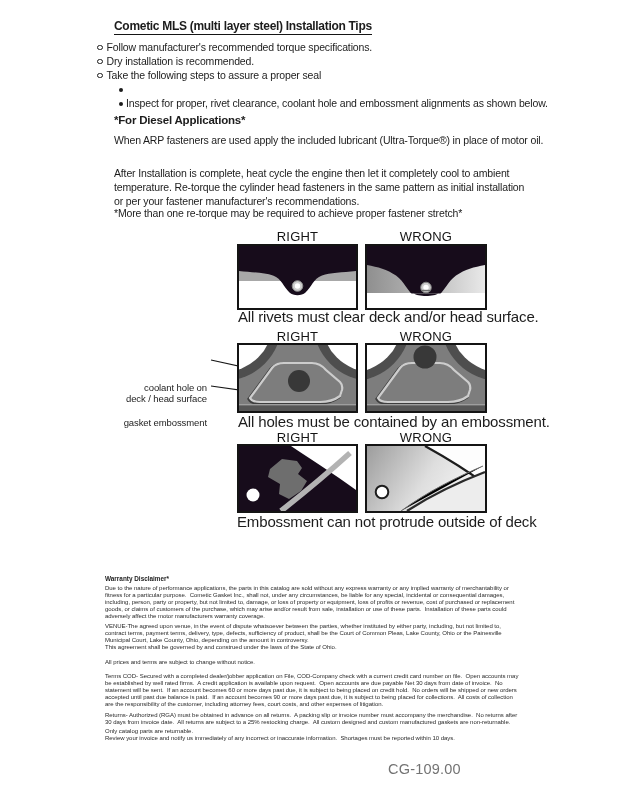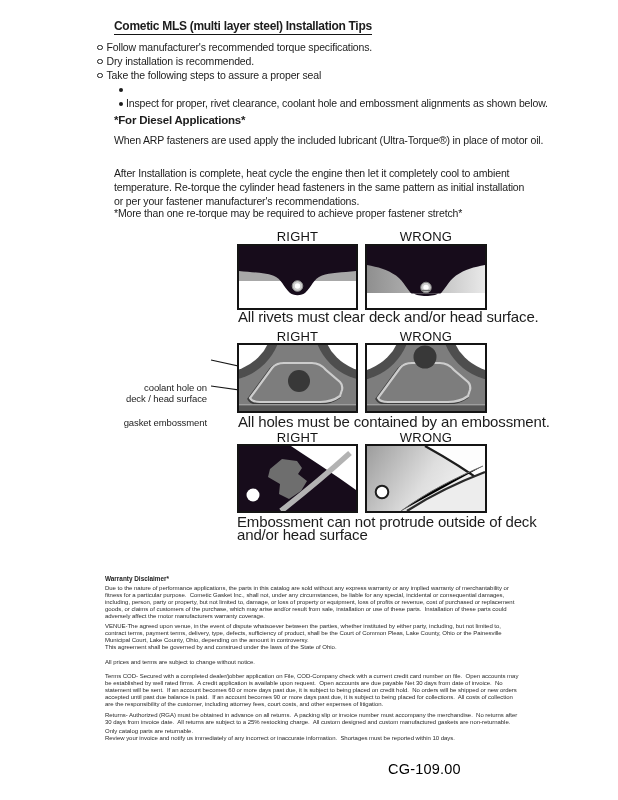--- a/index.html
+++ b/index.html
@@ -15,21 +15,21 @@
   .body-line{font-size:10.5px;line-height:14px;letter-spacing:-0.15px;white-space:pre;}
   .bullet-row{font-size:10.5px;line-height:14px;letter-spacing:-0.15px;white-space:pre;}
   .o-marker{display:inline-block;width:3.5px;height:3.5px;border:1px solid #1c1c1c;border-radius:50%;margin:0 4px 1px 0;vertical-align:middle;}
   .b-marker{display:inline-block;width:4px;height:4px;background:#1c1c1c;border-radius:50%;margin:0 3px 1px 0;vertical-align:middle;}
   .sec-head{font-size:11.5px;font-weight:bold;letter-spacing:-0.2px;}
   .dg-label{font-size:13px;letter-spacing:0.2px;text-align:center;color:#141414;}
   .dg-caption{font-size:15px;letter-spacing:-0.15px;line-height:12.5px;white-space:pre;}
   .callout{font-size:9.5px;line-height:11px;text-align:right;letter-spacing:-0.1px;margin-top:40px;}
   .fine{font-size:6px;line-height:7.1px;letter-spacing:-0.03px;width:414px;white-space:pre-wrap;color:#2a2a2a;}
   .fine-head{font-size:6.4px;font-weight:bold;color:#222;}
-  .pagenum{font-size:14.5px;letter-spacing:0.2px;color:#000000;}
+  .pagenum{font-size:14.5px;letter-spacing:0.2px;color:#737373;}
   svg{display:block;}
 </style>
 </head>
 <body>
 
 <div class="abs" style="left:114px;top:16px;text-align:center;">
   <span class="title">Cometic MLS (multi layer steel) Installation Tips</span>
 </div>
 
 <div class="abs bullet-row" style="left:97px;top:40px;"><span class="o-marker"></span><span>Follow manufacturer's recommended torque specifications.</span></div>
@@ -159,21 +159,20 @@
     <path d="M60,2 C78,12 100,25 120,40" stroke="#1d1d1d" stroke-width="2.2" fill="none"></path>
     <path d="M42,67 C68,50 94,38 120,28 L120,67 Z" fill="#ededed"></path>
     <path d="M42,67 C68,50 94,38 120,28" stroke="#2a2a2a" stroke-width="2.4" fill="none"></path>
     <path d="M36,67 C62,48 90,34 118,22" stroke="#6b6b6b" stroke-width="1"></path>
     <circle cx="17" cy="48" r="6.3" fill="#ffffff" stroke="#1d1d1d" stroke-width="2"></circle>
     <rect x="1" y="1" width="120" height="67" fill="none" stroke="#141414" stroke-width="2"></rect>
   </svg>
 </div>
 <div class="abs" style="left:237px;top:516px;">
   <div class="dg-caption">Embossment can not protrude outside of deck</div>
-  <div class="dg-caption">and/or head surface</div>
 </div>
 
 <div class="abs fine-head" style="left:105px;top:575px;">Warranty Disclaimer*</div>
 <div class="abs fine" style="left:105px;top:585px;">Due to the nature of performance applications, the parts in this catalog are sold without any express warranty or any implied warranty of merchantability or fitness for a particular purpose.  Cometic Gasket Inc., shall not, under any circumstances, be liable for any special, incidental or consequential damages, including, person, party or property, but not limited to, damage, or loss of property or equipment, loss of profits or revenue, cost of purchased or replacement goods, or claims of customers of the purchase, which may arise and/or result from sale, installation or use of these parts.  Installation of these parts could adversely affect the motor manufacturers warranty coverage.</div>
 <div class="abs" style="left:105px;top:623px;">
   <div class="fine">VENUE-The agreed upon venue, in the event of dispute whatsoever between the parties, whether instituted by either party, including, but not limited to, contract terms, payment terms, delivery, type, defects, sufficiency of product, shall be the Court of Common Pleas, Lake County, Ohio or the Painesville Municipal Court, Lake County, Ohio, depending on the amount in controversy.</div>
   <div class="fine">This agreement shall be governed by and construed under the laws of the State of Ohio.</div>
 </div>
 <div class="abs fine" style="left:105px;top:659px;">All prices and terms are subject to change without notice.</div>
 <div class="abs fine" style="left:105px;top:673px;">Terms COD- Secured with a completed dealer/jobber application on File, COD-Company check with a current credit card number on file.  Open accounts may be established by well rated firms.  A credit application is available upon request.  Open accounts are due payable Net 30 days from date of invoice.  No statement will be sent.  If an account becomes 60 or more days past due, it is subject to being placed on credit hold.  No orders will be shipped or new orders accepted until past due balance is paid.  If an account becomes 90 or more days past due, it is subject to being placed for collections.  All costs of collection are the responsibility of the customer, including attorney fees, court costs, and other expenses of litigation.</div>

